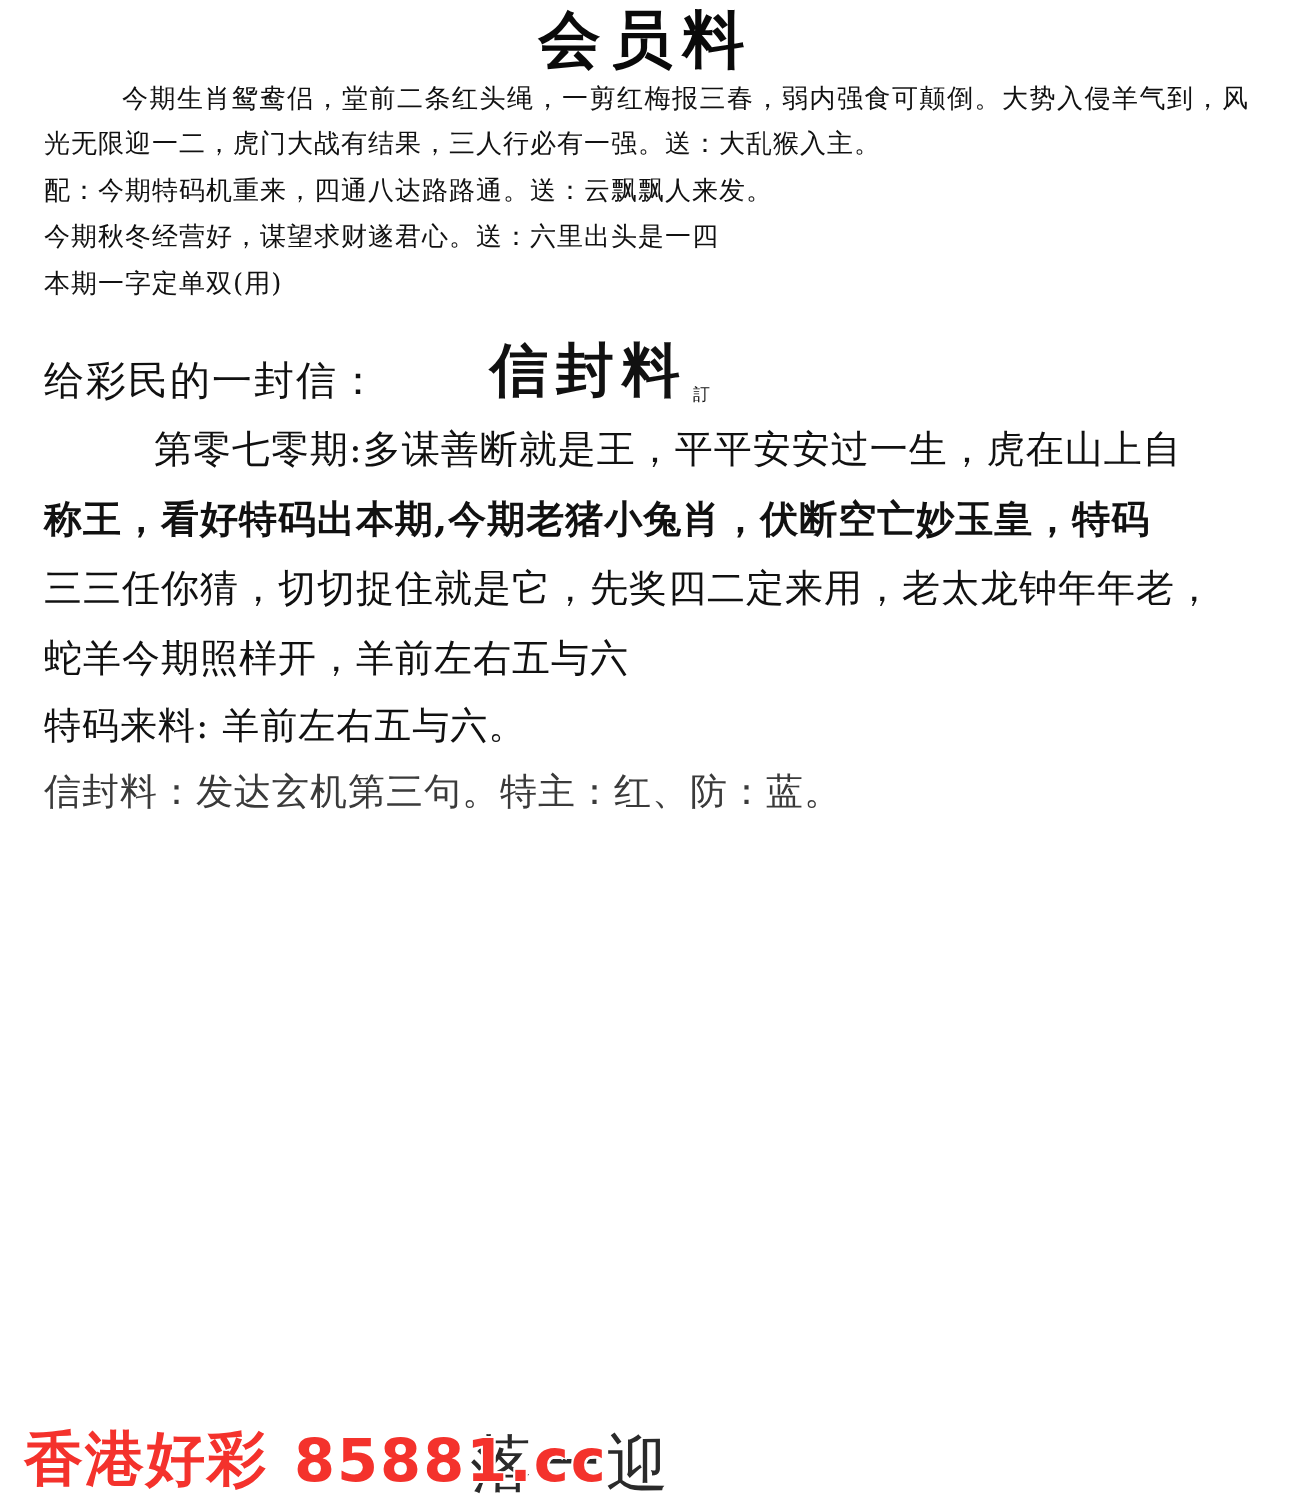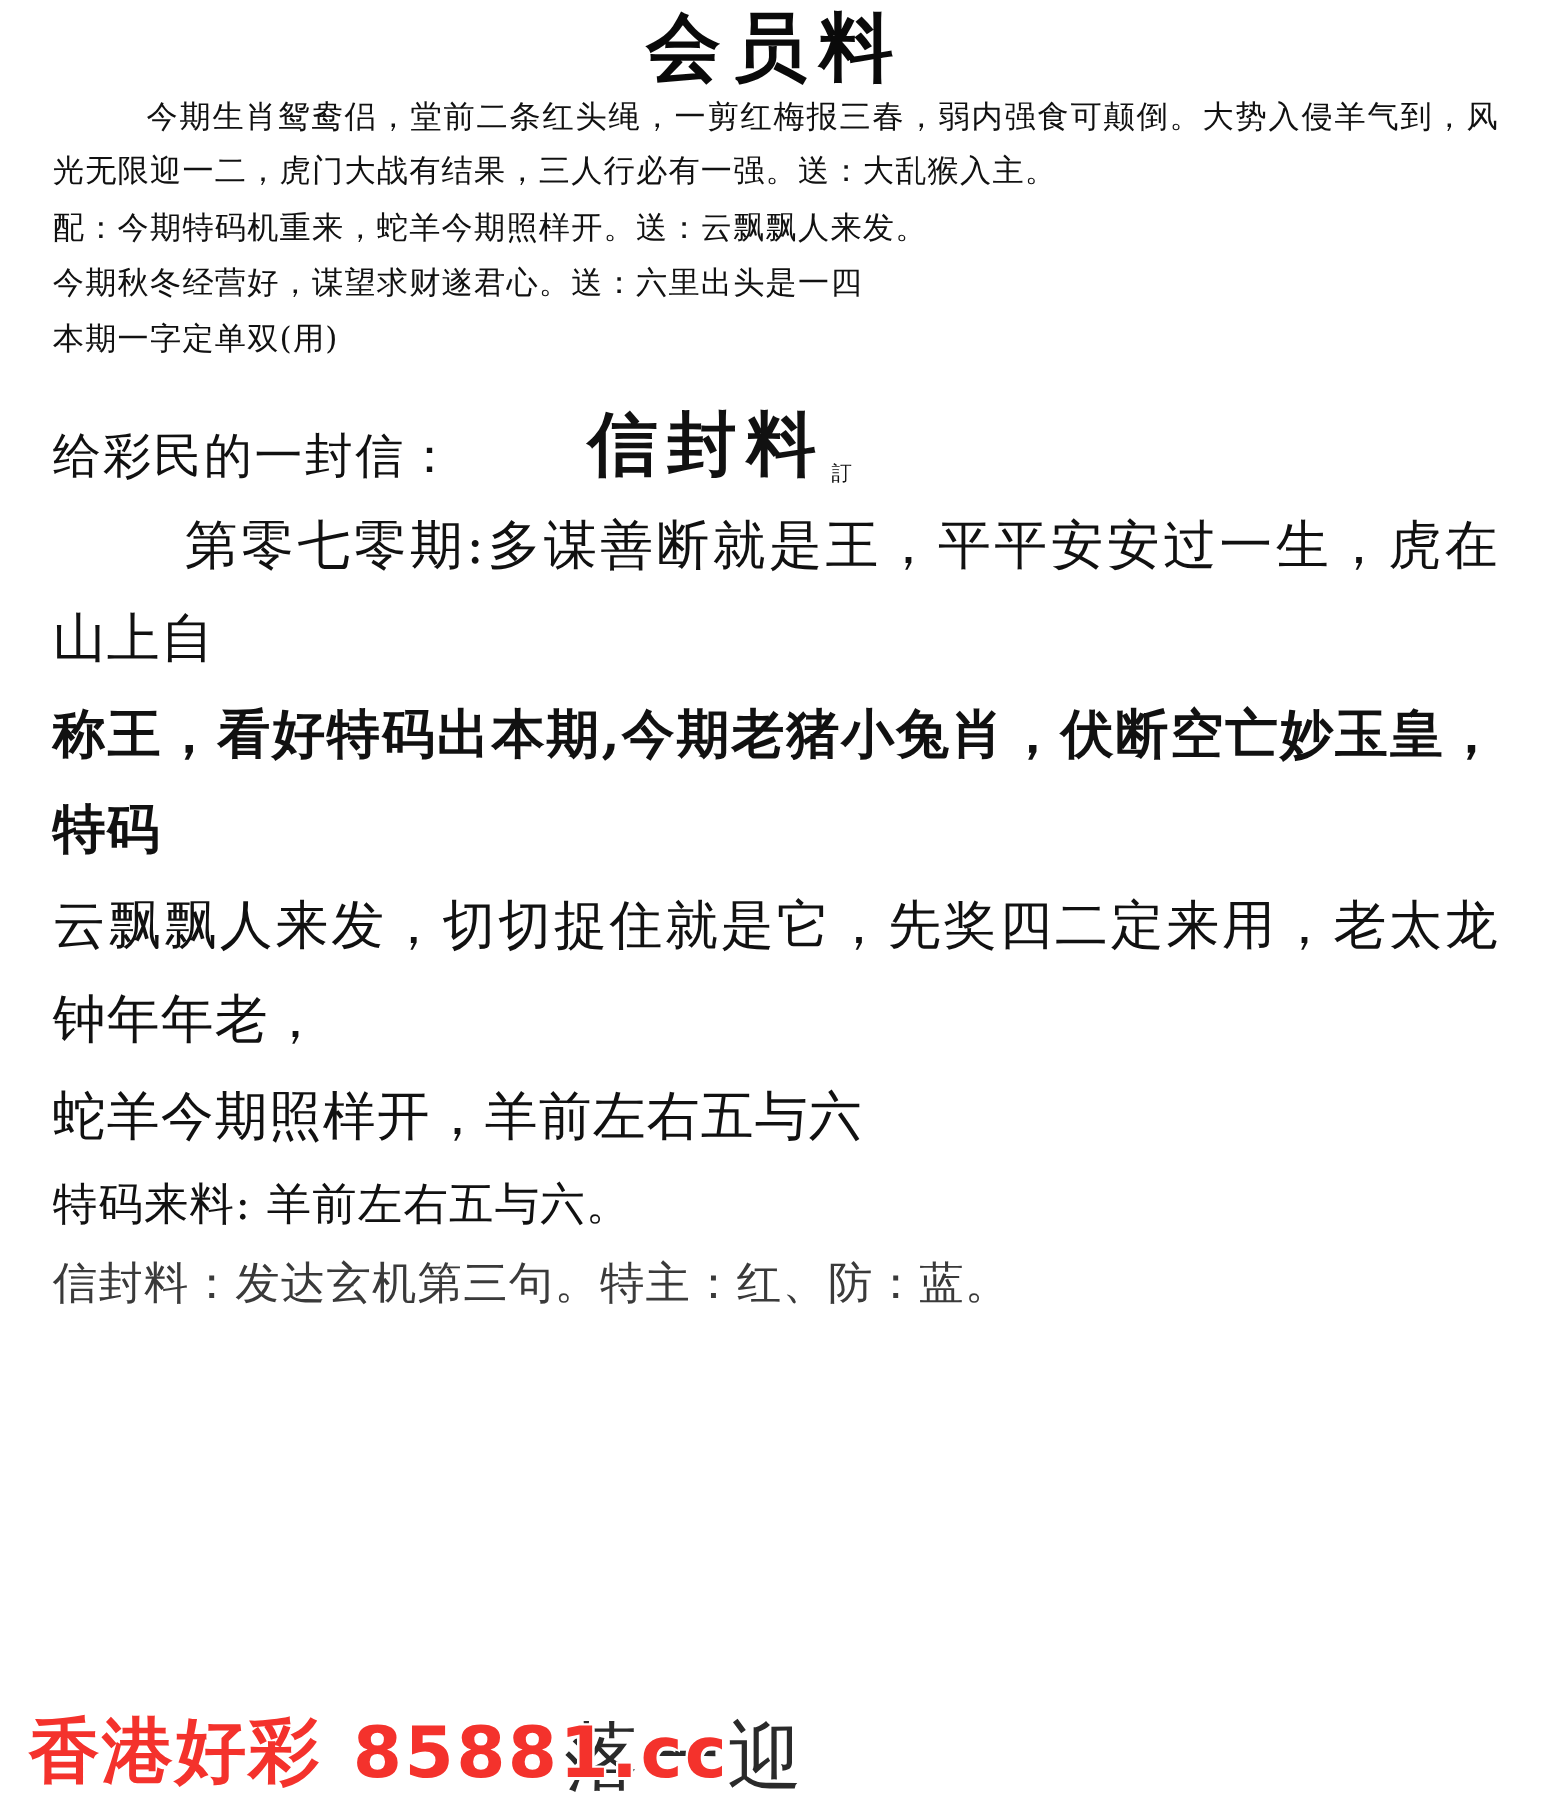--- a/index.html
+++ b/index.html
@@ -77,21 +77,21 @@
     text-align: justify;
   }
   .para.indent {
     text-indent: 78px;
   }
 
   .block-letter {
     margin-top: 6px;
   }
   .block-letter .para {
-    font-size: 44px;
+    font-size: 38px;
     line-height: 1.78;
   }
   .letter-first {
     text-indent: 110px;
   }
   .letter-strong {
     font-weight: bold;
   }
 
   .para.small {
@@ -141,40 +141,40 @@
 </style>
 </head>
 <body>
 
 <div class="page">
 
   <div class="title-main">会员料</div>
 
   <div class="para indent">今期生肖鸳鸯侣，堂前二条红头绳，一剪红梅报三春，弱内强食可颠倒。大势入侵羊气到，风光无限迎一二，虎门大战有结果，三人行必有一强。送：大乱猴入主。</div>
 
-  <div class="para">配：今期特码机重来，蛇羊今期照样开。送：云飘飘人来发。</div>
+  <div class="para">配：今期特码机重来，四通八达路路通。送：云飘飘人来发。</div>
 
   <div class="para">今期秋冬经营好，谋望求财遂君心。送：六里出头是一四</div>
 
   <div class="para">本期一字定单双(用)</div>
 
   <div class="title-second-row">
     <div class="lead">给彩民的一封信：</div>
     <div class="title-second">
       <span>信封料</span>
       <span class="mini">訂</span>
     </div>
   </div>
 
   <div class="block-letter">
     <div class="para letter-first">
       <span>第零七零期:</span><span>多谋善断就是王，平平安安过一生，虎在山上自</span>
     </div>
     <div class="para letter-strong">称王，看好特码出本期,今期老猪小兔肖，伏断空亡妙玉皇，特码</div>
-    <div class="para">云飘飘人来发，切切捉住就是它，先奖四二定来用，老太龙钟年年老，</div>
+    <div class="para">三三任你猜，切切捉住就是它，先奖四二定来用，老太龙钟年年老，</div>
     <div class="para">蛇羊今期照样开，羊前左右五与六</div>
   </div>
 
   <div class="para small">特码来料: 羊前左右五与六。</div>
   <div class="para small faded-1">信封料：发达玄机第三句。特主：红、防：蓝。</div>
 
   <div class="bottom-ghost">落一迎</div>
 
   <div class="watermark">
     <span class="wm-brand">香港好彩</span>

